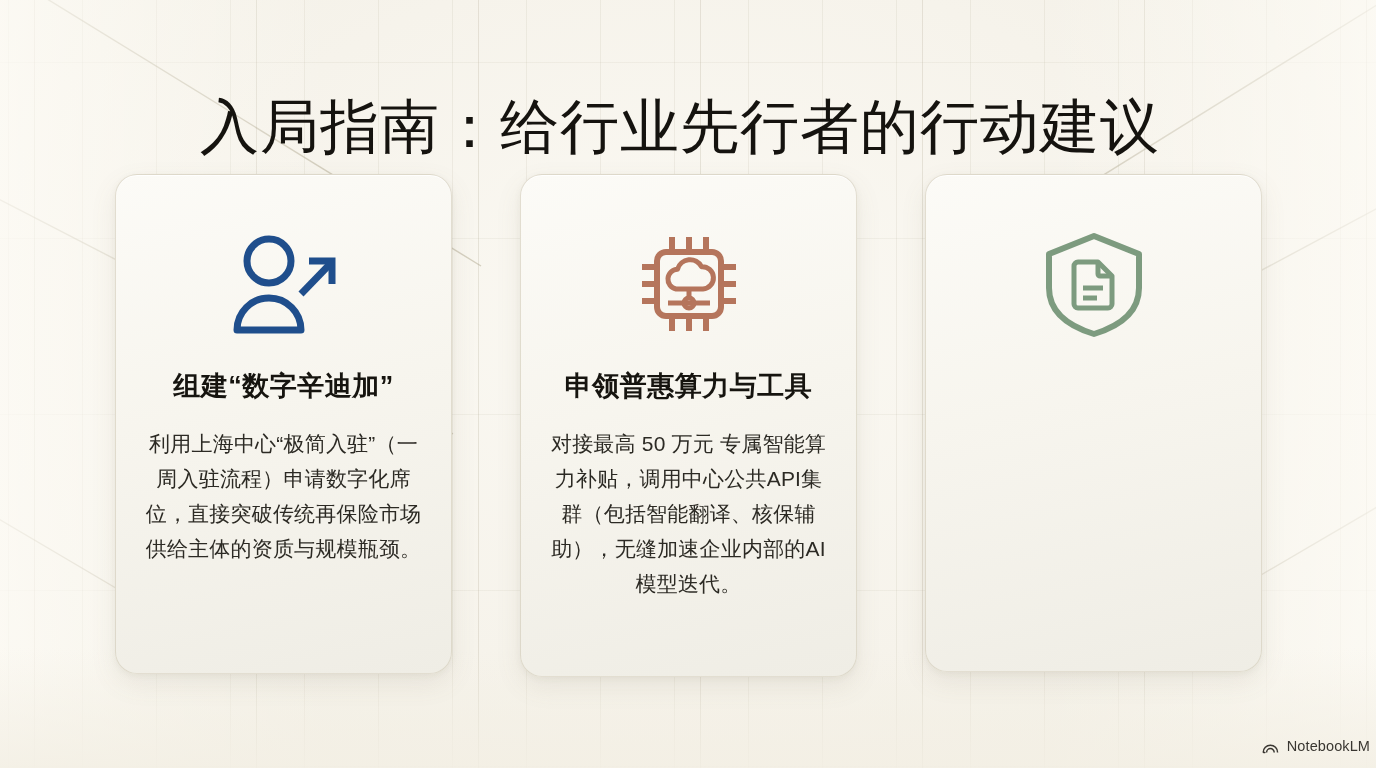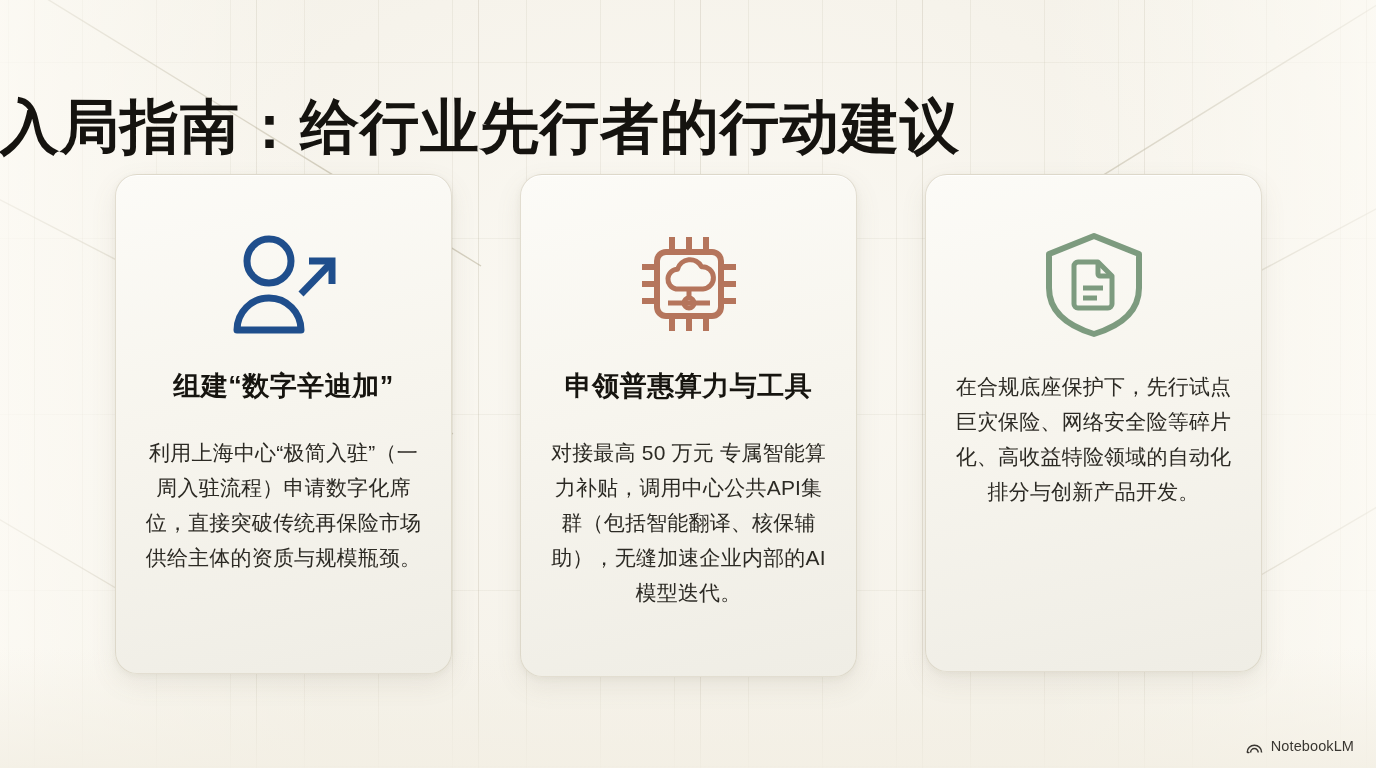--- a/index.html
+++ b/index.html
@@ -76,22 +76,23 @@
     left: 0; right: 0; bottom: 0; height: 120px;
     background: linear-gradient(to bottom, rgba(246,243,235,0), rgba(243,239,228,.85));
   }
 
   
   .title {
     position: absolute;
     top: 54px;
     left: 0;
     width: 1360px;
+    text-align: center;
     font-family: "Liberation Serif", "DejaVu Serif", serif;
-    font-weight: 700;
+    font-weight: 400;
     font-size: 59px;
     line-height: 1.15;
     letter-spacing: 1px;
     color: #15130F;
     white-space: nowrap;
   }
 
   
   .cards {
     position: absolute;
@@ -128,35 +129,35 @@
     margin-bottom: 26px;
   }
   .card-icon svg { display: block; }
 
   .card-title {
     font-size: 27px;
     font-weight: 700;
     color: #16140F;
     letter-spacing: .5px;
     line-height: 1.3;
-    margin-bottom: 31px;
+    margin-bottom: 22px;
   }
   .card-body {
     font-size: 21px;
     line-height: 35px;
     color: #2C2A24;
     letter-spacing: .2px;
     text-align: center;
     word-break: break-word;
   }
 
   
   .watermark {
     position: absolute;
-    right: 22px;
+    right: 6px;
     bottom: 14px;
     display: flex;
     align-items: center;
     gap: 8px;
     color: #2A2722;
     font-size: 14.5px;
     letter-spacing: .1px;
     opacity: .92;
   }
   .watermark svg { display: block; }
@@ -238,21 +239,20 @@
     <div class="card card-3">
       <div class="card-icon">
         <svg width="106" height="108" viewBox="0 0 106 108" fill="none" stroke="#7D9B7F" stroke-width="6">
           <path d="M53 6 L98 24 v34 c0 24 -19 38 -45 46 c-26 -8 -45 -22 -45 -46 V24 z" stroke-linejoin="round"></path>
           <path d="M33 36 a4 4 0 0 1 4 -4 h20 l14 14 v28 a4 4 0 0 1 -4 4 H37 a4 4 0 0 1 -4 -4 z" stroke-width="5" stroke-linejoin="round"></path>
           <path d="M57 32 v12 a2 2 0 0 0 2 2 h12" stroke-width="5" stroke-linejoin="round"></path>
           <line x1="42" y1="58" x2="62" y2="58" stroke-width="5" stroke-linecap="butt"></line>
           <line x1="42" y1="68" x2="56" y2="68" stroke-width="5" stroke-linecap="butt"></line>
         </svg>
       </div>
-      <div class="card-body">在合规底座保护下，先行试点巨灾保险、网络安全险等碎片化、高收益特险领域的自动化排分与创新产品开发。</div>
     </div>
 
   </div>
 
   <div class="watermark">
     <span>
       <svg width="17" height="15" viewBox="0 0 17 15" fill="none" stroke="#2A2722" stroke-width="1.5">
         <path d="M1.2 13.4 A7.2 7.2 0 0 1 15.6 13.4"></path>
         <path d="M4.6 13.4 A3.8 3.8 0 0 1 12.2 13.4"></path>
         <path d="M1.6 13.4 h1.3" stroke-linecap="round"></path>

